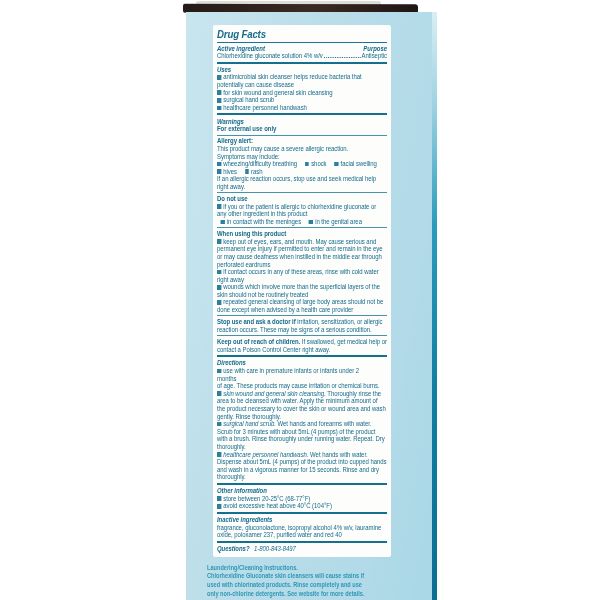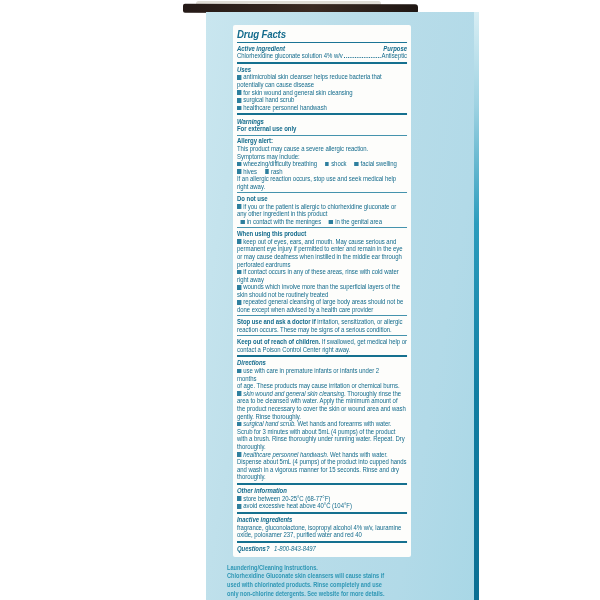--- a/index.html
+++ b/index.html
@@ -2,22 +2,22 @@
 <html><head>
 <meta charset="utf-8">
 <style>
   html,body{margin:0;padding:0;background:#fff;}
   .scene{position:relative;width:600px;height:600px;background:#ffffff;overflow:hidden;
          font-family:"Liberation Sans",sans-serif;}
   
   .top-glint{position:absolute;left:196px;top:1px;width:185px;height:5px;background:#e0ddd6;border-radius:3px;}
   .top-bar{position:absolute;left:183px;top:4px;width:235px;height:9px;border-radius:2px 3px 2px 2px;
            background:linear-gradient(90deg,#241a17,#3a2a22 55%,#1f1714);transform:rotate(0.15deg);}
-  .box{position:absolute;left:186px;top:12px;width:273px;height:588px;
-       background:linear-gradient(100deg,#c9e6ef 0%,#badde9 40%,#b2dae8 78%,#a8d7e6 100%);margin-left:20px;}
+  .box{position:absolute;left:186px;top:12px;width:251px;height:588px;
+       background:linear-gradient(100deg,#c9e6ef 0%,#badde9 40%,#b2dae8 78%,#a8d7e6 100%);}
   .box-edge{position:absolute;right:0;top:0;width:5px;height:100%;
        background:linear-gradient(180deg,#d8eef4 0%,#9ed2e2 16%,#2b9cbd 36%,#117ea2 65%,#0b6f93 100%);}
   
   .panel{position:relative;margin:13px 0 0 27px;width:170px;background:#fdfdfb;border-radius:2px;
          padding:3px 4px 4px;}
   .shrink{width:193px;transform:scaleX(0.881);transform-origin:0 0;color:#156c8d;
           font-size:6.8px;line-height:7.6px;letter-spacing:-0.05px;}
   .shrink p{margin:0;}
   .title{font-size:11px;line-height:12px;font-weight:bold;font-style:italic;letter-spacing:-0.2px;margin:0 0 1px;}
   .rA{border-top:1.5px solid #1b7495;margin:1.5px 0 2px;}

